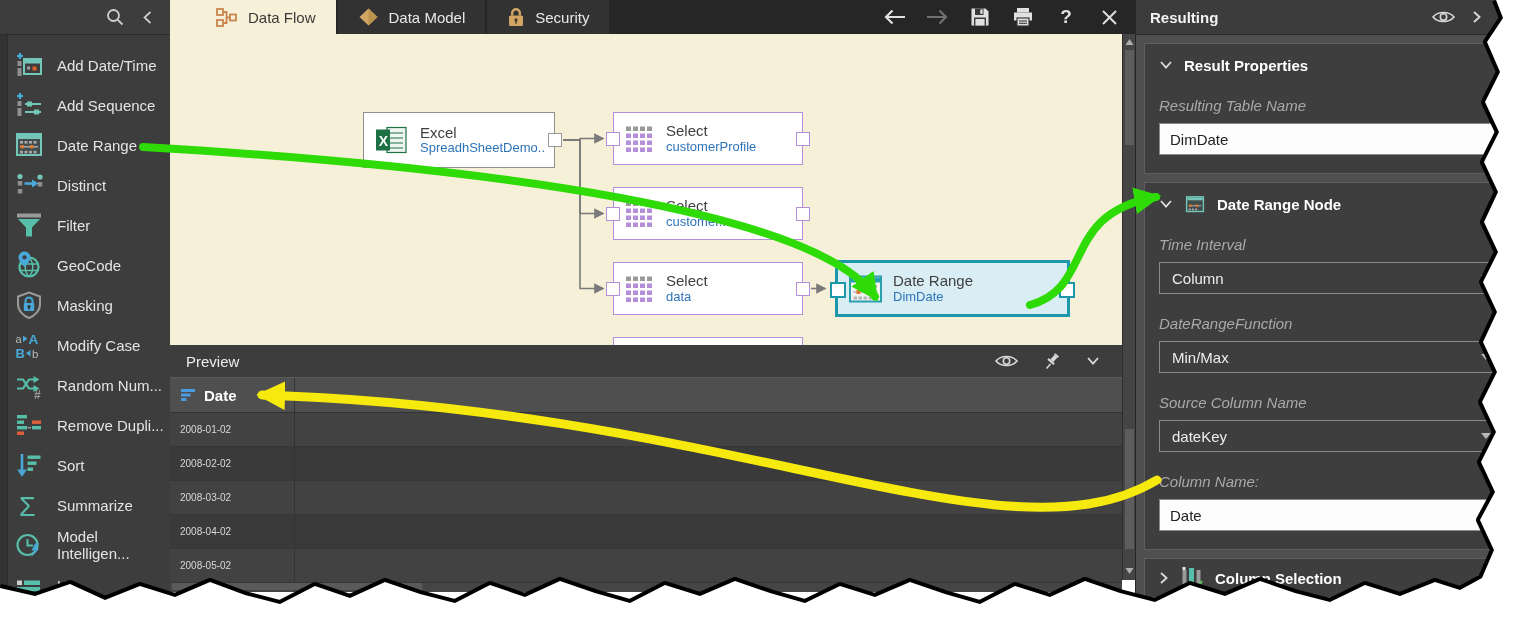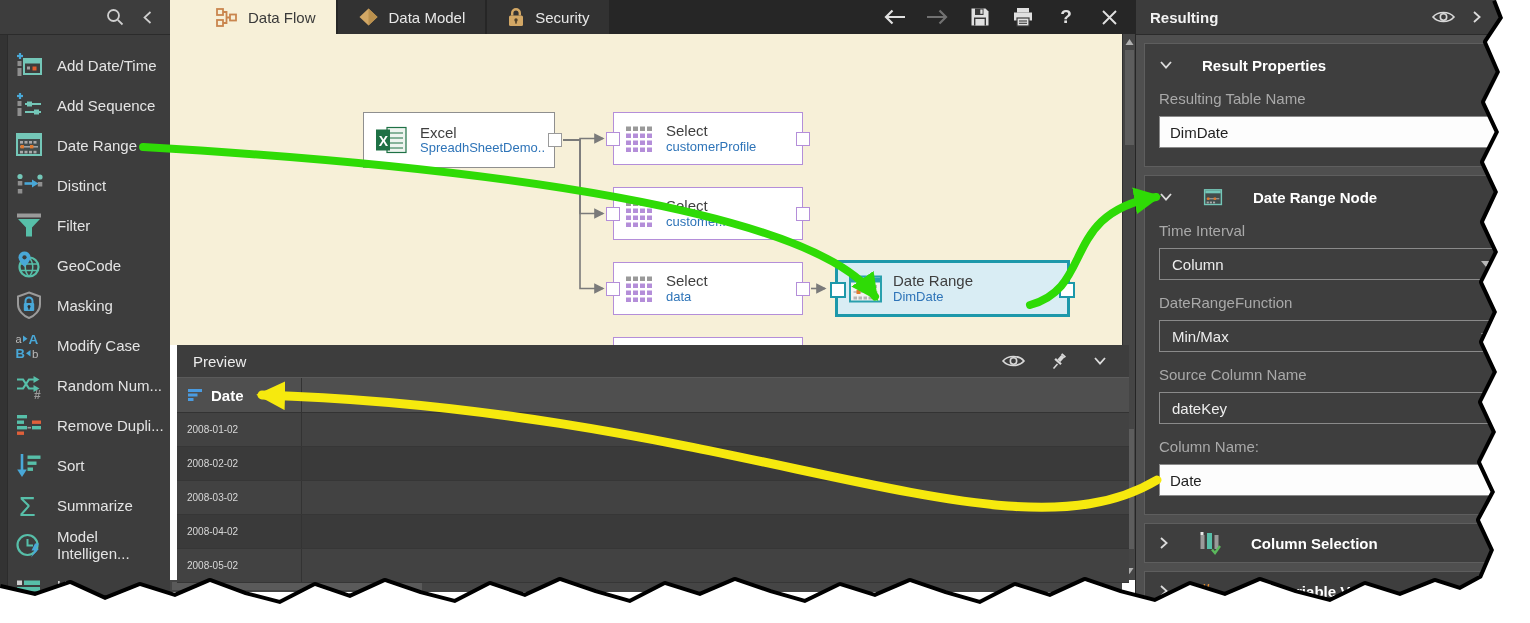--- a/index.html
+++ b/index.html
@@ -37,38 +37,38 @@
   .node.daterange .port{border-color:#1d98aa;border-width:2px;}
 
   
   .vstrip{position:absolute;left:1122px;top:34px;width:13px;height:546px;background:#454545;border-left:1px solid #2e2e2e;}
   .vthumb{position:absolute;left:2px;width:9px;background:#5d5d5d;}
   .sarrow{position:absolute;left:0;width:13px;height:13px;display:flex;align-items:center;justify-content:center;}
   .hstrip{position:absolute;left:170px;top:580px;width:952px;height:12px;background:#454545;}
   .hthumb{position:absolute;top:2px;height:8px;background:#5a5a5a;}
 
   
-  .preview{position:absolute;left:177px;top:345px;width:952px;height:235px;background:#d946ef;}
+  .preview{position:absolute;left:170px;top:345px;width:952px;height:235px;background:#d946ef;}
   .preview-header{height:32px;display:flex;align-items:center;padding:0 16px;color:#ececec;font-size:15px;background:#3d3d3d;}
   .ph-icons{margin-left:auto;display:flex;align-items:center;gap:24px;padding-right:6px;}
   .grid-head{height:34px;background:#4f4f4f;border-top:1px solid #5a5a5a;border-bottom:1px solid #333;display:flex;align-items:center;}
   .gh-col1{width:125px;height:100%;display:flex;align-items:center;gap:7px;padding-left:10px;box-sizing:border-box;border-right:1px solid #333;color:#fff;font-weight:bold;font-size:15px;}
   .grow{height:33px;display:flex;align-items:stretch;font-size:10px;color:#d8d8d8;border-bottom:1px solid #363636;}
   .grow:nth-child(odd){background:#424242;}
   .grow:nth-child(even){background:#3a3a3a;}
   .g-c1{width:125px;display:flex;align-items:center;padding-left:10px;box-sizing:border-box;border-right:1px solid #333;}
 
   
   .props{position:absolute;left:1135px;top:0;width:395px;height:623px;background:#4f4f4f;border-left:1px solid #262626;box-sizing:border-box;}
   .props-header{height:34px;background:#3c3c3c;display:flex;align-items:center;padding:0 8px 0 14px;color:#f2f2f2;font-size:15px;font-weight:bold;border-bottom:1px solid #2b2b2b;}
   .props-hicons{margin-left:auto;display:flex;align-items:center;gap:16px;padding-right:40px;}
   .section{margin:8px 10px 0 8px;background:#3e3e3e;border:1px solid #5e5e5e;padding:10px 14px 18px;}
   .section.collapsed{padding:8px 14px;}
-  .sec-head{display:flex;align-items:center;gap:29px;color:#fff;font-weight:bold;font-size:15px;height:22px;}
-  .f-label{color:#a9a9a9;font-size:15px;margin-top:14px;}
+  .sec-head{display:flex;align-items:center;gap:11px;color:#fff;font-weight:bold;font-size:15px;height:22px;}
+  .f-label{color:#a9a9a9;font-size:15px;margin-top:21px;font-style:italic;}
   .f-text{margin-top:9px;height:30px;background:#fdfdfd;border:1px solid #8a8a8a;color:#222;font-size:15px;display:flex;align-items:center;padding:0 10px;}
   .f-drop{margin-top:9px;height:30px;background:#3e3e3e;border:1px solid #8a8a8a;color:#ededed;font-size:15px;display:flex;align-items:center;padding:0 12px;}
   .f-drop .caret{margin-left:auto;}
 
   
   #annotations,#tear{position:absolute;left:0;top:0;pointer-events:none;}
   #annotations{z-index:50;} #tear{z-index:60;}
   .ic svg{display:block;}
 </style>
 </head>

